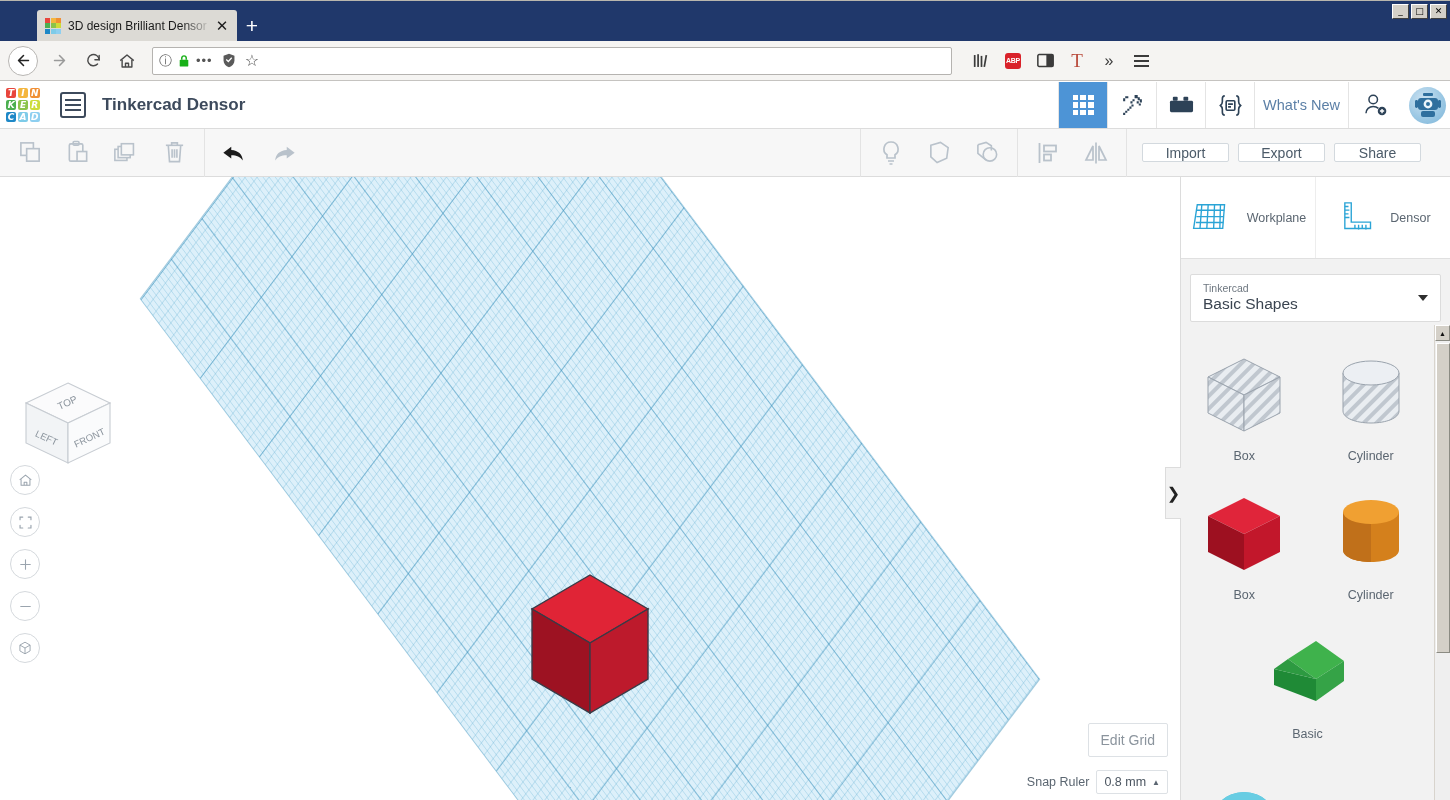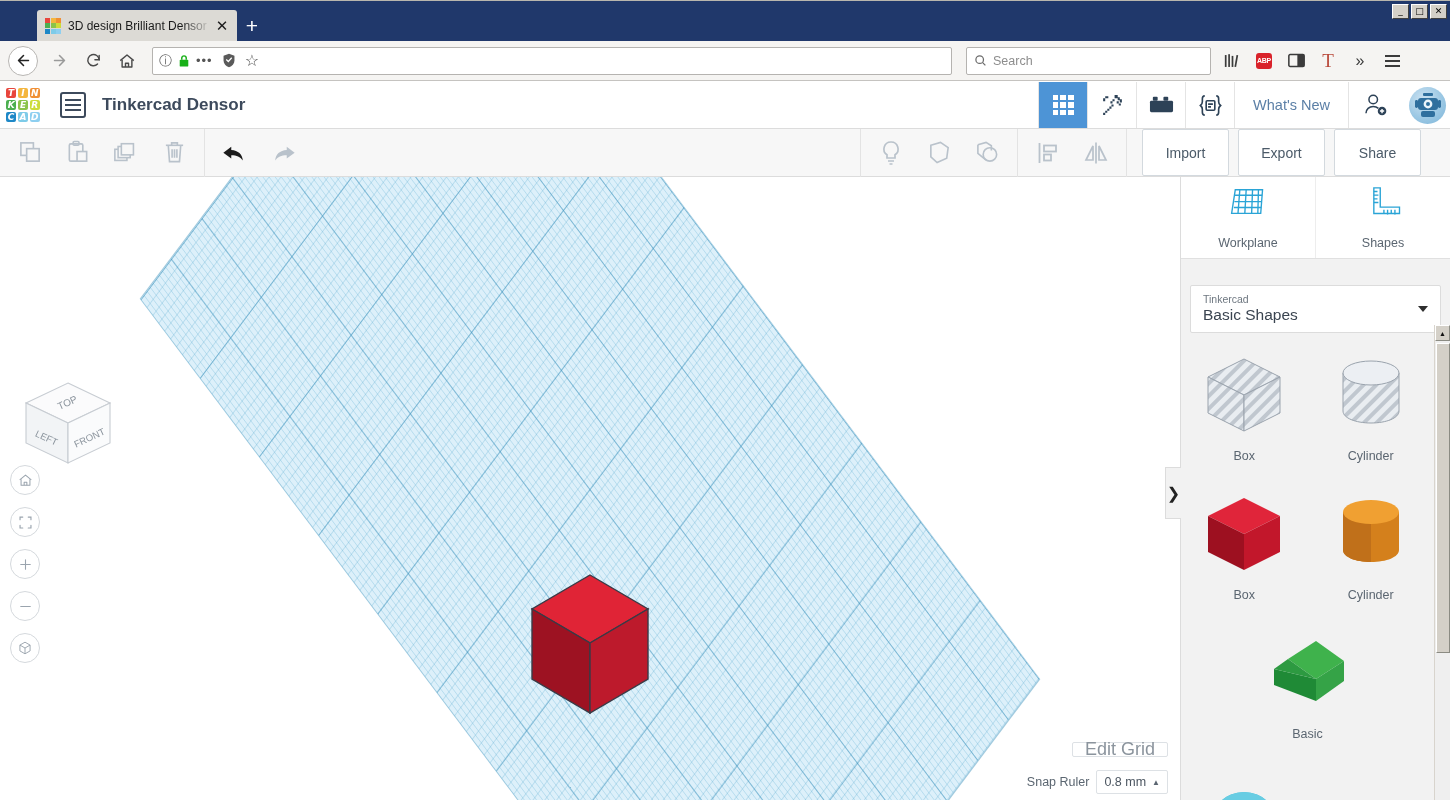--- a/index.html
+++ b/index.html
@@ -134,21 +134,21 @@
     width: 49px; height: 46px; display: flex; align-items: center;
     justify-content: center; border-left: 1px solid #e4e4e4; color: #2d4257;
   }
   .hdr-tool.active { background: #4d94d6; color: #fff; }
   .grid9 {
     display: grid; grid-template-columns: repeat(3, 1fr); grid-template-rows: repeat(3, 1fr);
     gap: 2px; width: 21px; height: 21px;
   }
   .grid9 i { background: currentColor; display: block; }
   .whatsnew {
-    padding: 0 18px; height: 46px; display: flex; align-items: center;
+    padding: 0 8px; height: 46px; display: flex; align-items: center;
     border-left: 1px solid #e4e4e4; font-size: 14.5px; color: #5b7fa6;
   }
   .avatar {
     width: 37px; height: 37px; border-radius: 50%; margin: 0 4px 0 7px;
     background: radial-gradient(circle at 40% 35%, #cfe4f2 0%, #9cc8e4 55%, #7bb4d8 100%);
     display: flex; align-items: center; justify-content: center; flex: 0 0 37px;
     overflow: hidden;
   }
 
   
@@ -160,21 +160,21 @@
   .tb-group { display: flex; align-items: center; height: 48px; padding: 0 6px; }
   .tb-sep { width: 1px; height: 48px; background: #e3e3e3; }
   .tb-btn {
     width: 48px; height: 48px; display: flex; align-items: center;
     justify-content: center; color: #c4ccd4;
   }
   .tb-btn.on { color: #1c1c1c; }
   .tb-btn.grey { color: #b9c2cb; }
   .tb-spacer { flex: 1; }
   .tb-text {
-    height: 47px; min-width: 87px; border: 1px solid #d3d9de; border-radius: 2px;
+    height: 19px; min-width: 87px; border: 1px solid #d3d9de; border-radius: 2px;
     background: #fff; display: flex; align-items: center; justify-content: center;
     font-size: 14px; color: #4b5a68; margin-left: 9px; padding: 0 12px;
   }
 
   
   .viewport {
     position: absolute; top: 177px; left: 0; width: 1180px; height: 623px;
     background: #ffffff; overflow: hidden;
   }
   .plane {
@@ -198,22 +198,22 @@
   .viewcube { position: absolute; left: 22px; top: 202px; width: 92px; height: 88px; }
   .navcol { position: absolute; left: 10px; top: 288px; }
   .navround {
     width: 30px; height: 30px; border-radius: 50%; border: 1px solid #d5d9dd;
     background: #fff; display: flex; align-items: center; justify-content: center;
     margin-bottom: 12px; color: #9aa4ae;
   }
 
   .editgrid {
     position: absolute; right: 12px; bottom: 43px;
-    height: 15px; padding: 0 12px; border: 1px solid #dde1e5; border-radius: 2px;
-    background: #fff; font-size: 18px; color: #8b949d;
+    height: 34px; padding: 0 12px; border: 1px solid #dde1e5; border-radius: 2px;
+    background: #fff; font-size: 14px; color: #8b949d;
     display: flex; align-items: center; margin-top: 33px;
   }
   .snaprow {
     position: absolute; right: 12px; bottom: 6px;
     display: flex; align-items: center; gap: 7px;
   }
   .snaprow .lbl { font-size: 12.5px; color: #5b6671; }
   .snapsel {
     height: 24px; padding: 0 7px; border: 1px solid #dde1e5; border-radius: 2px;
     background: #fff; font-size: 12.5px; color: #4b5560;
@@ -229,26 +229,26 @@
     position: absolute; left: -16px; top: 290px; width: 16px; height: 52px;
     background: #f2f2f2; border: 1px solid #dcdcdc; border-right: none;
     display: flex; align-items: center; justify-content: center;
     font-size: 16px; color: #222;
   }
   .rp-tools {
     height: 82px; background: #fff; display: flex;
     border-bottom: 1px solid #e0e0e0;
   }
   .rp-tool {
-    flex: 1; display: flex; flex-direction: column; align-items: center;
+    flex: 1; display: flex; flex-direction: row; align-items: center;
     justify-content: center; gap: 17px; border-right: 1px solid #ededed;
   }
   .rp-tool span { font-size: 12.5px; color: #5b6671; }
   .rp-select {
-    margin: 26px 9px 0 9px; height: 48px; background: #fff;
+    margin: 15px 9px 0 9px; height: 48px; background: #fff;
     border: 1px solid #dcdcdc; border-radius: 2px;
     padding: 4px 12px; display: flex; flex-direction: column; justify-content: center;
     position: relative;
   }
   .rp-select .sm { font-size: 10.5px; color: #6e7780; line-height: 1.2; }
   .rp-select .lg { font-size: 15.5px; color: #3a4450; line-height: 1.3; }
   .rp-caret {
     position: absolute; right: 12px; top: 50%; margin-top: -3px;
     width: 0; height: 0; border-left: 5px solid transparent;
     border-right: 5px solid transparent; border-top: 6px solid #2e2e2e;
@@ -345,27 +345,20 @@
       <div class="url-icons">
         <span style="font-size:13px;color:#555;letter-spacing:1px">•••</span>
         <svg width="14" height="15" viewBox="0 0 20 22">
             <path d="M10 1 2 4v7c0 5 3.4 8.4 8 10 4.6-1.6 8-5 8-10V4z" fill="#5a5a5a"></path>
             <path d="M6 9.5l3 3 5-5.5" stroke="#fff" stroke-width="1.8" fill="none"></path>
           </svg>
         <span style="font-size:16px;color:#4a4a4a">☆</span>
       </div>
     </div>
 
-    <div class="searchbar">
-      <svg width="13" height="13" viewBox="0 0 24 24" fill="none" stroke="#6b6b6b" stroke-width="2.3">
-          <circle cx="10.5" cy="10.5" r="7"></circle>
-          <path d="M16 16l5 5"></path>
-        </svg>
-      <span>Search</span>
-    </div>
 
     <div class="toolicons">
       <div class="toolicon">
         <svg width="17" height="16" viewBox="0 0 20 18">
             <rect x="1" y="2" width="2" height="14" fill="#3b3b3b"></rect>
             <rect x="5" y="1" width="2" height="15" fill="#3b3b3b"></rect>
             <rect x="9" y="3" width="2" height="13" fill="#3b3b3b"></rect>
             <rect x="13.5" y="2" width="2" height="14" fill="#3b3b3b" transform="rotate(10 14 9)"></rect>
           </svg>
       </div>
@@ -637,21 +630,21 @@
           <path d="M13 4 11 30M20 4l-1.5 26M27 4l-1 26M33.5 4l-.7 26"></path>
           <path d="M7.4 10h30.2M7 17h30M6.5 23.5h30.2"></path>
         </svg>
         <span>Workplane</span>
       </div>
       <div class="rp-tool" style="border-right:none">
         <svg width="38" height="33" viewBox="0 0 40 36" fill="none" stroke="#2aa4d6" stroke-width="1.5">
           <path d="M10 2h7v21h21v7H10z"></path>
           <path d="M10 6h4M10 10h5M10 14h4M10 18h5M21 26v4M25 26v5M29 26v4M33 26v5"></path>
         </svg>
-        <span>Shapes</span>
+        <span>Densor</span>
       </div>
     </div>
 
     <div class="rp-select">
       <span class="sm">Tinkercad</span>
       <span class="lg">Basic Shapes</span>
       <span class="rp-caret"></span>
     </div>
 
     <div class="rp-grid">

